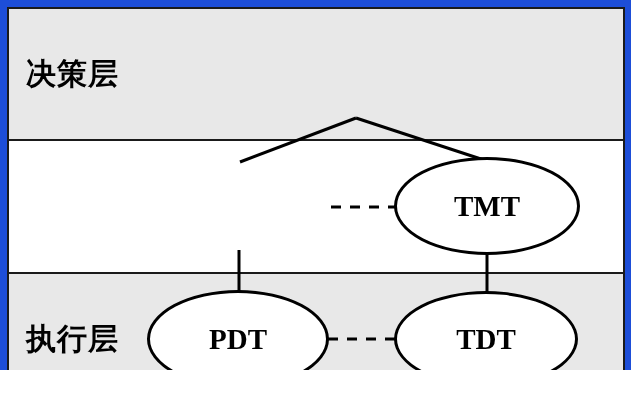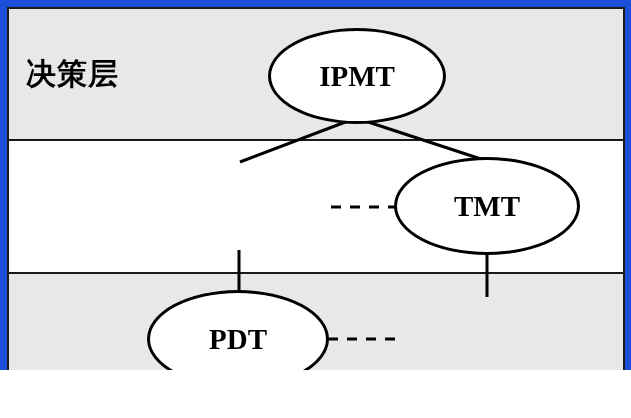--- a/index.html
+++ b/index.html
@@ -83,18 +83,19 @@
   <svg class="connectors" viewBox="0 0 631 418" xmlns="http://www.w3.org/2000/svg">
     <line x1="356" y1="118" x2="240" y2="162"></line>
     <line x1="356" y1="118" x2="484" y2="160"></line>
     <line x1="239" y1="250" x2="239" y2="296"></line>
     <line x1="487" y1="248" x2="487" y2="297"></line>
     <line class="dashed" x1="331" y1="207" x2="395" y2="207"></line>
     <line class="dashed" x1="328" y1="339" x2="395" y2="339"></line>
   </svg>
 
   <div class="layer-label label1">决策层</div>
+  <div class="layer-label label3">执行层</div>
 
-  <div class="node node-ipmt">IPMT</div>
   <div class="node node-pdt">PDT</div>
   <div class="node node-tmt">TMT</div>
+  <div class="node node-tdt">TDT</div>
 
 </div>
 
 </body></html>

